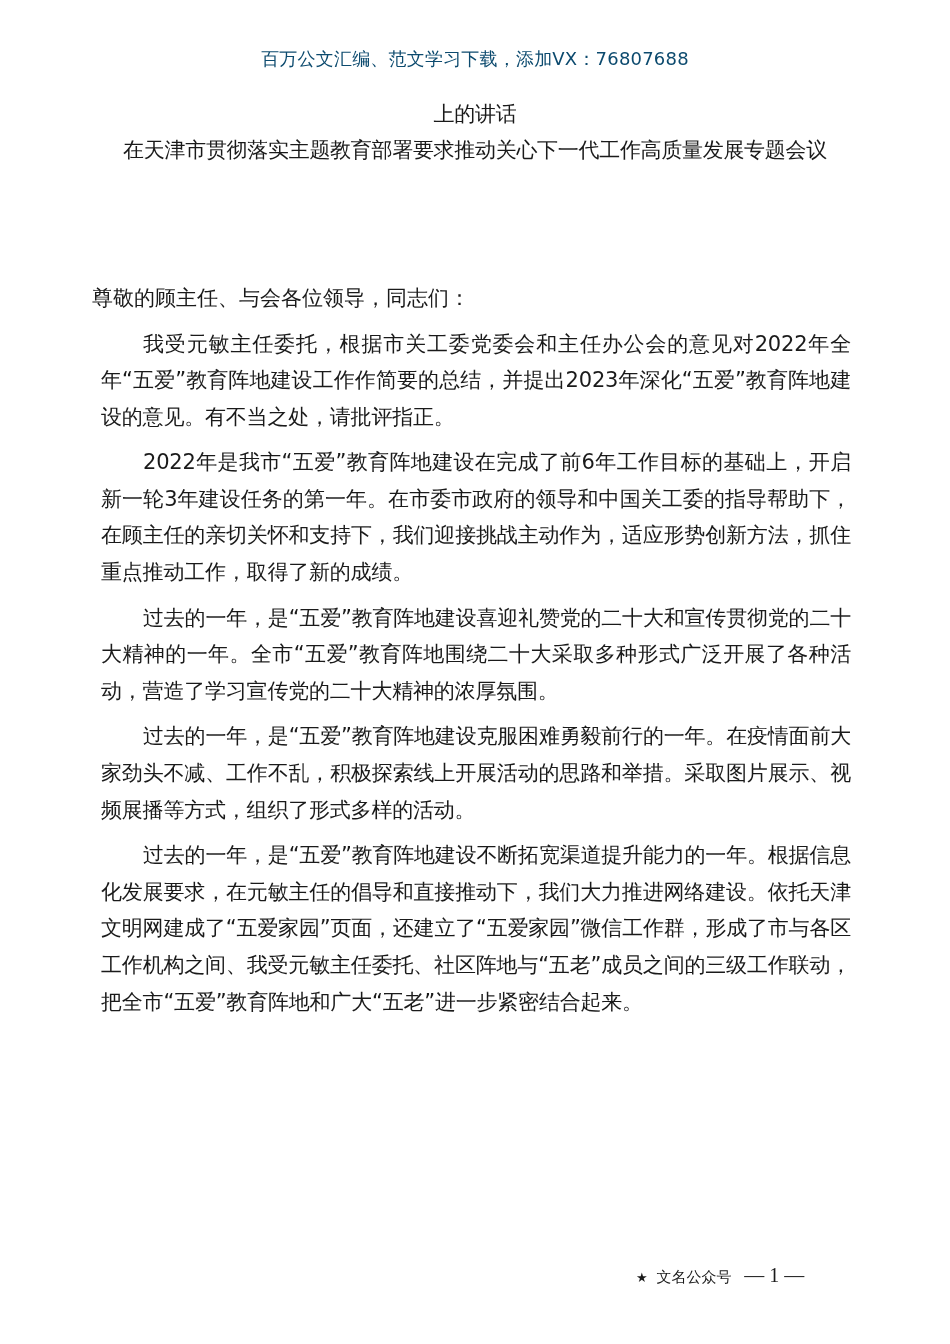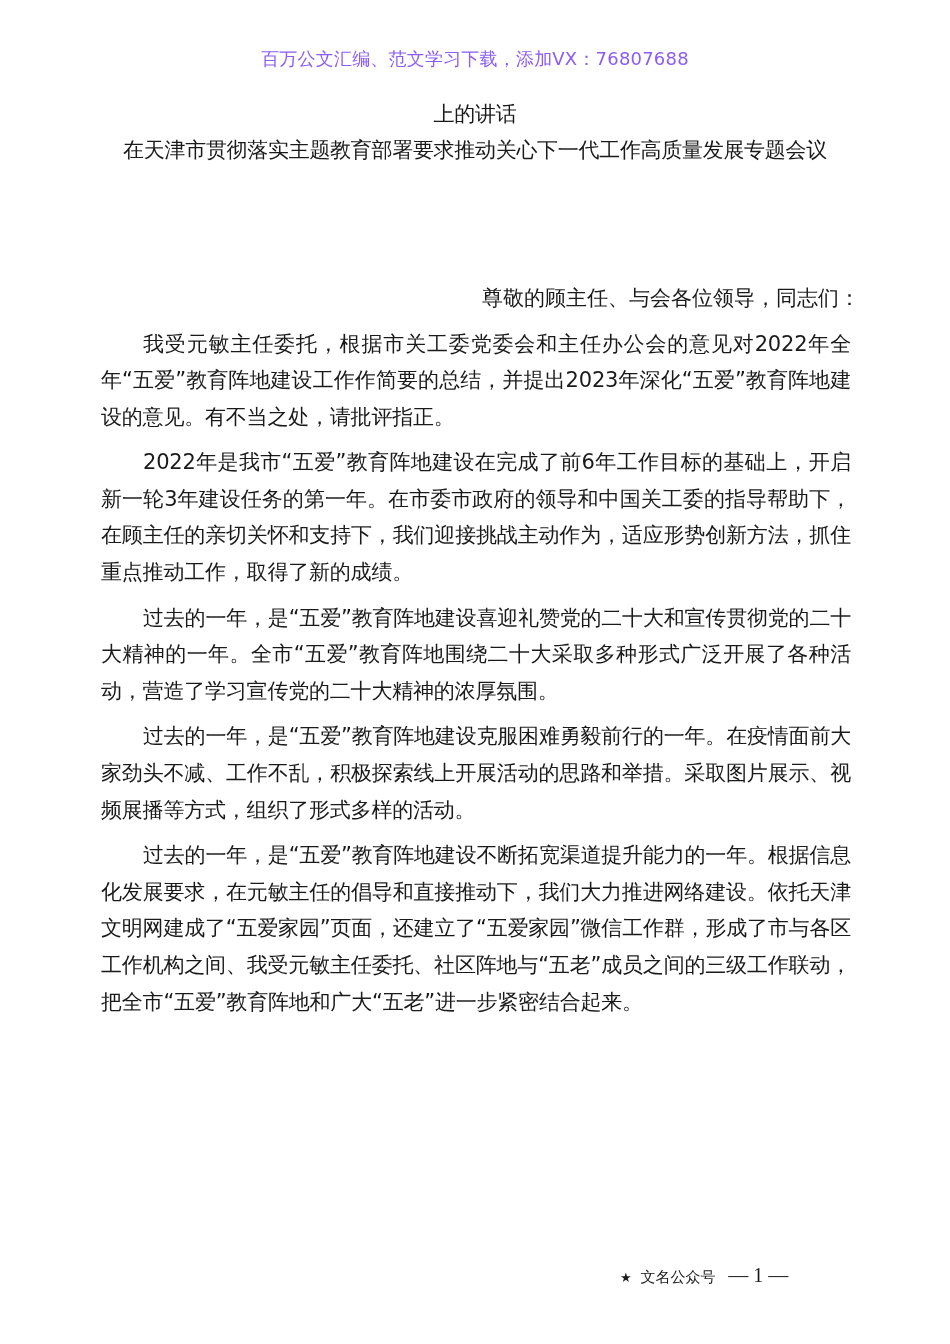--- a/index.html
+++ b/index.html
@@ -1,26 +1,26 @@
 <!DOCTYPE html>
 <html><head>
 <meta charset="utf-8">
 <style>
   html, body { margin: 0; padding: 0; background: #ffffff; }
   body { width: 950px; height: 1344px; position: relative; overflow: hidden;
          font-family: "DejaVu Sans", "Liberation Sans", sans-serif; color: #1a1a1a; }
   .watermark { position: absolute; top: 46px; left: 0; width: 950px; text-align: center;
-               color: #8b5cf6; font-size: 18px; line-height: 26px; letter-spacing: 0.2px; }
+               color: #0c4a6e; font-size: 18px; line-height: 26px; letter-spacing: 0.2px; }
   .title-block { position: absolute; top: 96px; left: 80px; width: 790px; text-align: center; }
   .title-line { font-size: 21px; line-height: 36px; letter-spacing: -0.3px; white-space: nowrap; }
   .body-text { position: absolute; top: 280px; left: 92px; width: 768px; }
-  .salutation { font-size: 21px; line-height: 36.5px; margin: 0; text-align: right; }
+  .salutation { font-size: 21px; line-height: 36.5px; margin: 0; }
   .para { font-size: 21px; line-height: 36.6px; margin: 9px; text-indent: 42px;
           text-align: justify; text-align-last: left; letter-spacing: -0.2px; }
-  .footer { position: absolute; top: 1264px; left: 620px; font-size: 15px; line-height: 22px;
+  .footer { position: absolute; top: 1264px; left: 636px; font-size: 15px; line-height: 22px;
             white-space: nowrap; color: #1a1a1a; }
   .footer .star { font-size: 13px; margin-right: 4px; }
   .footer .pagenum { font-family: "Liberation Serif", "DejaVu Serif", serif; font-size: 20px;
                      margin-left: 8px; }
 </style>
 </head>
 <body>
 
 <div class="watermark">百万公文汇编、范文学习下载，添加VX：76807688</div>
 

